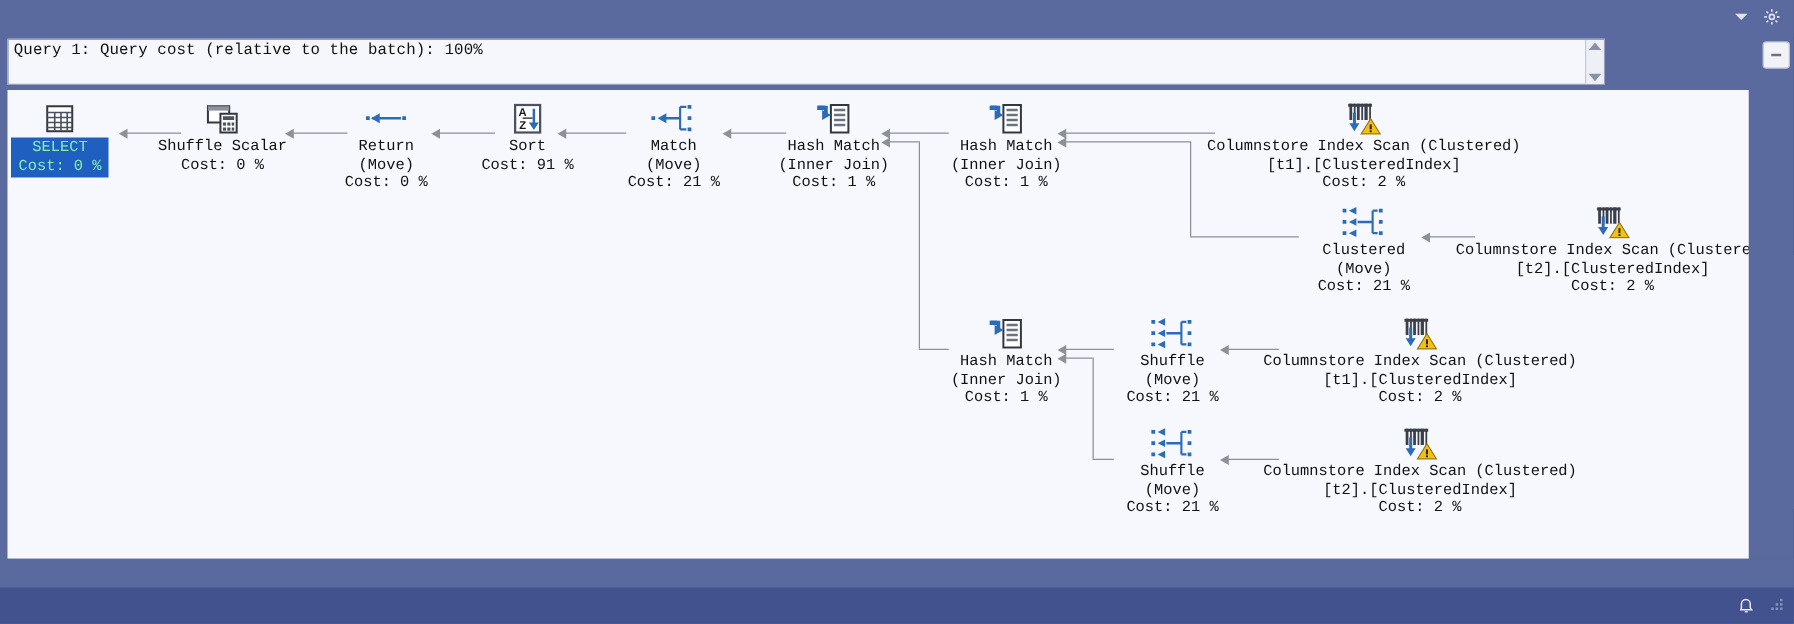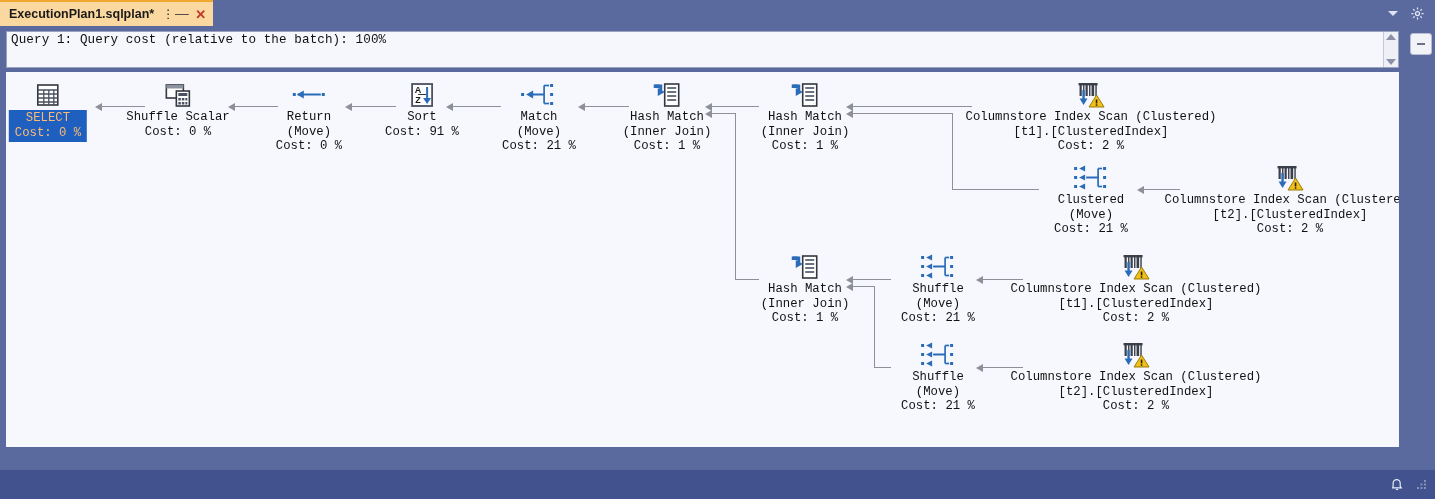--- a/index.html
+++ b/index.html
@@ -69,21 +69,21 @@
     width: 0; height: 0;
     border-left: 5px solid transparent;
     border-right: 5px solid transparent;
     border-top: 5px solid #dfe5f5;
   }
   .gear-ic { width: 15px; height: 15px; display:block; }
 
   
   .querypane {
     position: absolute; left: 6px; top: 31px;
-    width: 1393px; height: 37px;
+    width: 1278px; height: 37px;
     background: #f6f7fc;
     border: 1px solid #9aa2bd;
     overflow: hidden;
   }
   .querypane .qline {
     font-family: "Liberation Mono", "DejaVu Sans Mono", monospace;
     font-size: 12.6px;
     color: #111111;
     line-height: 17px;
     padding-left: 4px;
@@ -133,21 +133,21 @@
     line-height: 14.5px;
     color: #111111;
     white-space: nowrap;
     transform: translateX(-50%);
   }
   .node .ico { height: 28px; display:flex; align-items:flex-end; justify-content:center; margin-bottom:2px; }
   .node .lbl { display:block; }
 
   .node.select .lbls {
     background: #1f5fbf;
-    color: #fdba74;
+    color: #86efac;
     display: inline-block;
     padding: 1px 6px 2px 6px;
   }
 
   
   .ln { position:absolute; background:#8d8f99; }
   .lnh { height:1px; }
   .lnv { width:1px; }
   .arrowL {
     position:absolute; width:0; height:0;
@@ -170,25 +170,20 @@
   .bell { width:16px;height:17px;display:block; }
   .grip { width:12px;height:12px; opacity:.8 }
 </style>
 </head>
 <body>
 
 <div id="app">
 
   <div class="tabbar">
 
-    <div class="tab active">
-      <span>ExecutionPlan1.sqlplan*</span>
-      <span class="pin">⋮—</span>
-      <span class="close">✕</span>
-    </div>
 
 
     <div class="tabbar-right">
       <span class="caret-down"></span>
       <span>
         <svg class="gear-ic" viewBox="0 0 24 24" fill="none" stroke="#e3e8f6" stroke-width="2">
           <circle cx="12" cy="12" r="3.2"></circle>
           <path d="M12 2.3v3.2M12 18.5v3.2M2.3 12h3.2M18.5 12h3.2M5.1 5.1l2.3 2.3M16.6 16.6l2.3 2.3M18.9 5.1l-2.3 2.3M7.4 16.6l-2.3 2.3"></path>
         </svg>
       </span>

